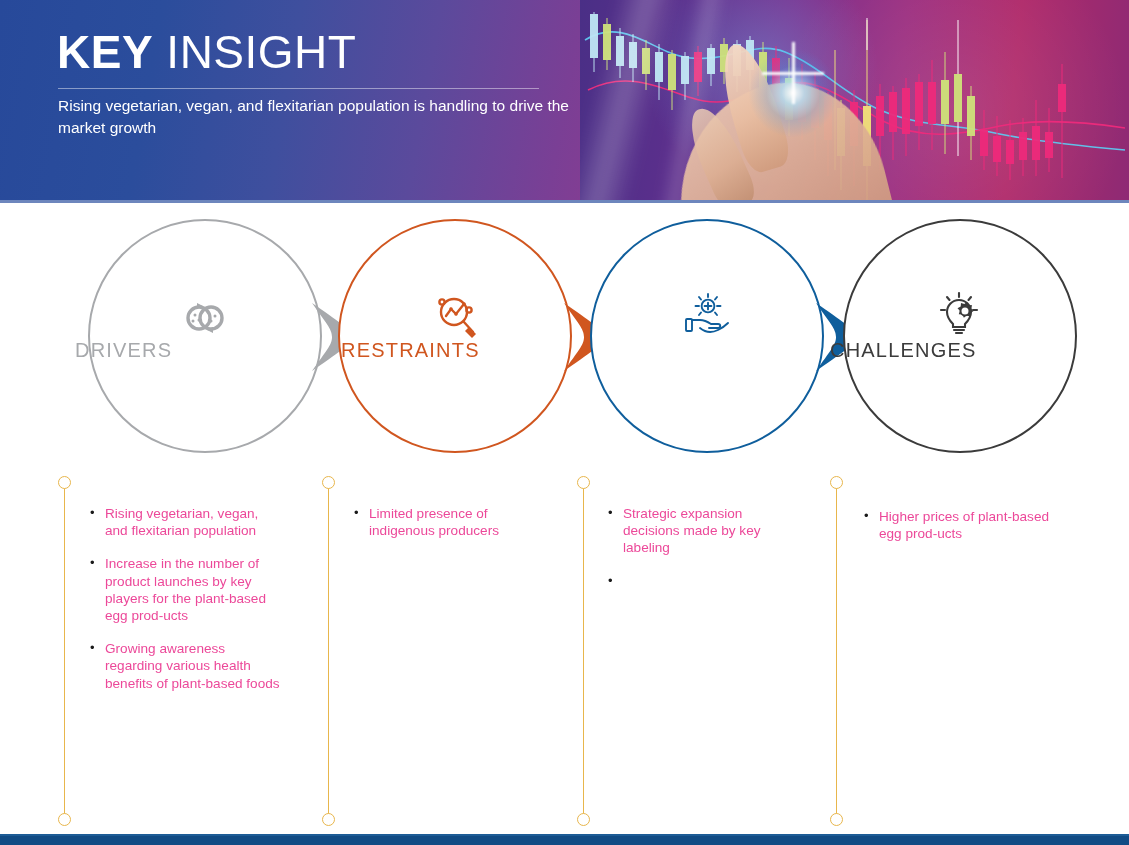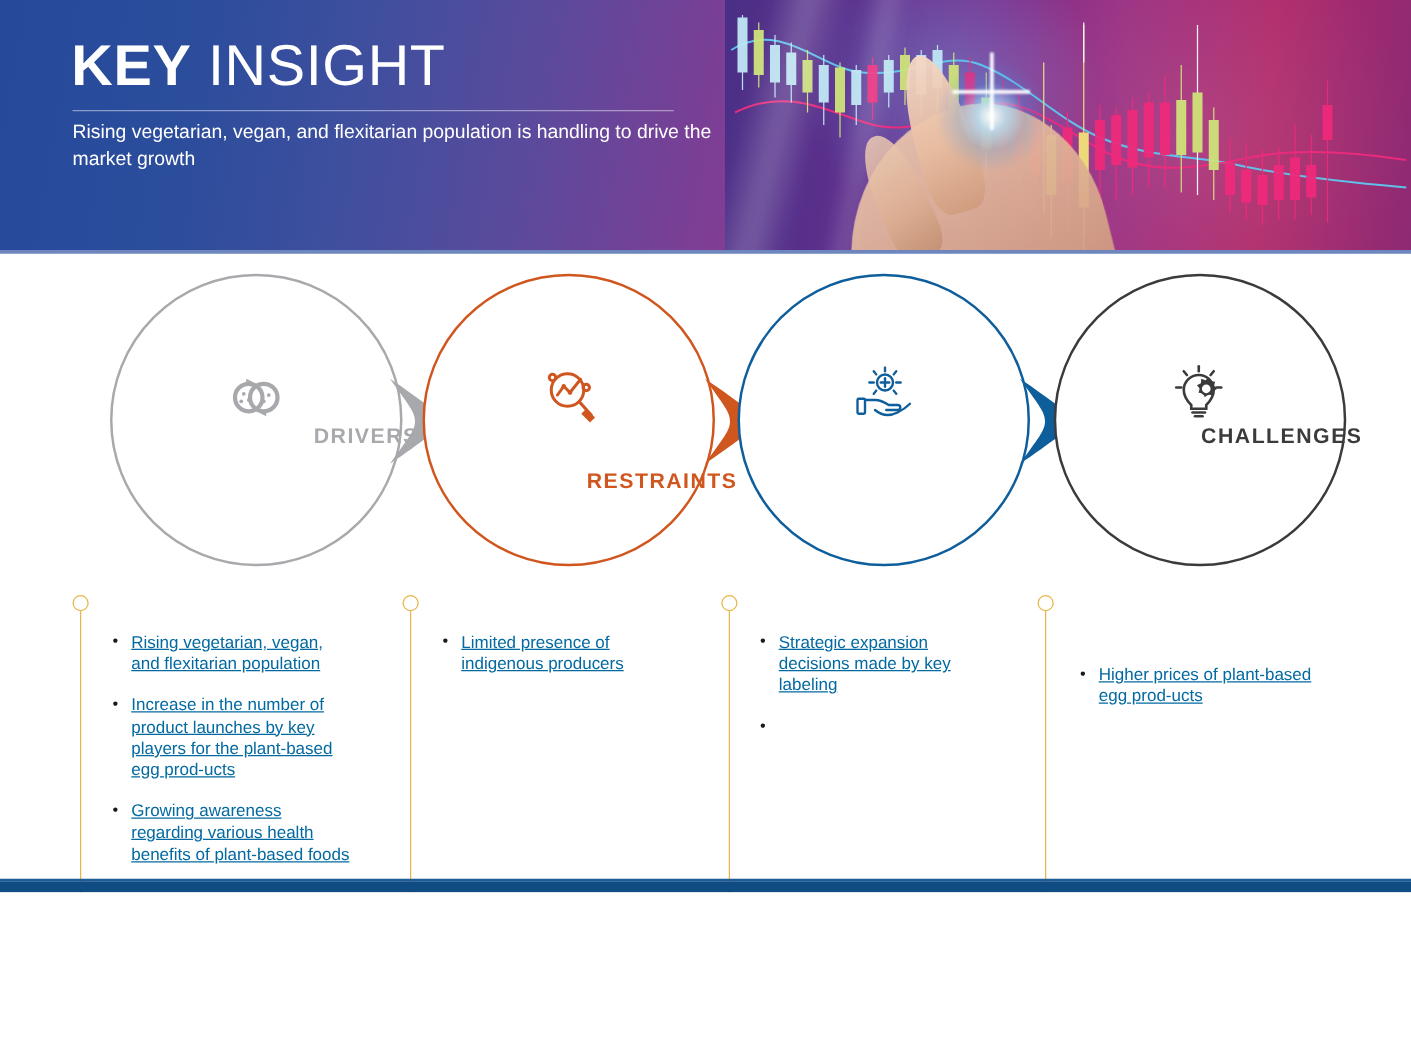--- a/index.html
+++ b/index.html
@@ -6,21 +6,21 @@
     margin: 0;
     padding: 0;
     background: #ffffff;
   }
   body {
     font-family: "Liberation Sans", sans-serif;
   }
   .page {
     position: relative;
     width: 1129px;
-    height: 714px;
+    height: 845px;
     background: #ffffff;
     overflow: hidden;
   }
 
   
   .header {
     position: absolute;
     left: 0; top: 0;
     width: 1129px;
     height: 200px;
@@ -158,23 +158,23 @@
     position: absolute;
     width: 234px; height: 234px;
     border-radius: 50%;
     background: #ffffff;
     box-sizing: border-box;
   }
   .chevron { position: absolute; }
   .circle-label {
     position: absolute;
     width: 260px;
-    text-align: right;
-    font-size: 17px;
-    font-weight: 700;
+    text-align: left;
+    font-size: 20px;
+    font-weight: 400;
     letter-spacing: 1.2px;
     white-space: nowrap;
   }
   .circle-icon { position: absolute; width: 60px; height: 46px; }
 
   
   .conn-line {
     position: absolute;
     width: 1.4px;
     background: #e8b64c;
@@ -186,22 +186,21 @@
     border-radius: 50%;
     background: #ffffff;
     box-sizing: border-box;
   }
 
   
   .bullets {
     position: absolute;
     font-size: 13.6px;
     line-height: 17.2px;
-    color: #0369a1;
-    text-decoration: underline;
+    color: #ec4899;
   }
   .bullet-item {
     position: relative;
     padding-left: 17px;
     margin-bottom: 16px;
   }
   .bullet-item::before {
     content: "\2022";
     position: absolute;
     left: 2px; top: -1px;
@@ -374,21 +373,21 @@
           <circle cx="44" cy="17" r="2.6"></circle>
         </g>
         <g fill="#d0561f">
           <circle cx="26" cy="16" r="1.8"></circle>
             <circle cx="31" cy="21" r="1.8"></circle>
             <circle cx="39" cy="11" r="1.8"></circle>
         </g>
         <path d="M44,34 l7,7 -4,4 -7,-7 z" fill="#d0561f"></path>
       </svg>
     </div>
-    <div class="circle-label" style="left:330px; top:136px; color:#d0561f;margin-top:36px;">RESTRAINTS</div>
+    <div class="circle-label" style="left:341px; top:136px; color:#d0561f;">RESTRAINTS</div>
 
     <div class="circle" style="left:590px; top:16px; border:2.8px solid #0f5e9c;"></div>
     <svg class="chevron" style="left:812px; top:98px; width:62px; height:72px;" viewBox="0 0 62 72">
       <path d="M4,2 C28,18 44,32 56,36 C44,40 28,54 4,70 C18,50 24,44 24,36 C24,28 18,22 4,2 Z" fill="#0f5e9c"></path>
     </svg>
     <div class="circle-icon" style="left:678px; top:90px;">
       <svg viewBox="0 0 60 46" width="60" height="46">
         <g stroke="#0f5e9c" stroke-width="1.9" fill="none" stroke-linecap="round">
           <circle cx="30" cy="13" r="6.4"></circle>
           <line x1="30" y1="1" x2="30" y2="4"></line>
@@ -459,20 +458,20 @@
 
   <div class="bullets" style="left:352px; top:505px; width:186px;">
     <div class="bullet-item">Limited presence of indigenous producers</div>
   </div>
 
   <div class="bullets" style="left:606px; top:505px; width:196px;">
     <div class="bullet-item">Strategic expansion decisions made by key labeling</div>
     <div class="bullet-item"></div>
   </div>
 
-  <div class="bullets" style="left:862px; top:531px; width:192px;">
+  <div class="bullets" style="left:862px; top:508px; width:192px;">
     <div class="bullet-item">Higher prices of plant-based egg prod-ucts</div>
   </div>
 
   <div class="footer-bar-inner"></div>
   <div class="footer-bar"></div>
 
 </div>
 
 </body></html>

